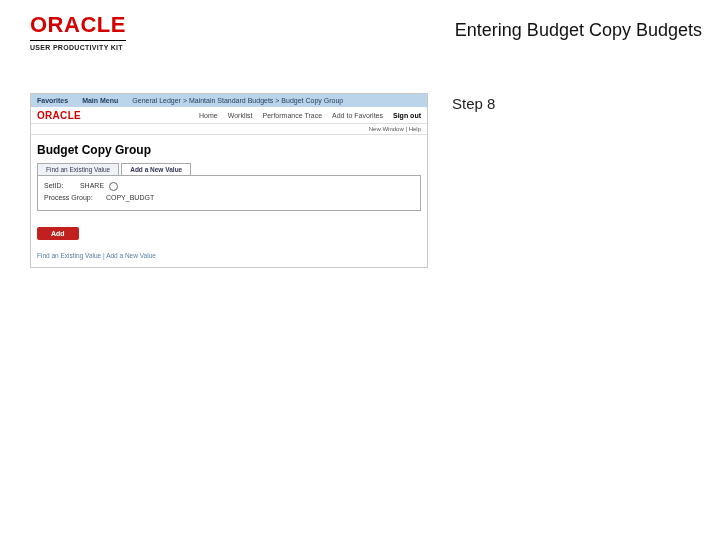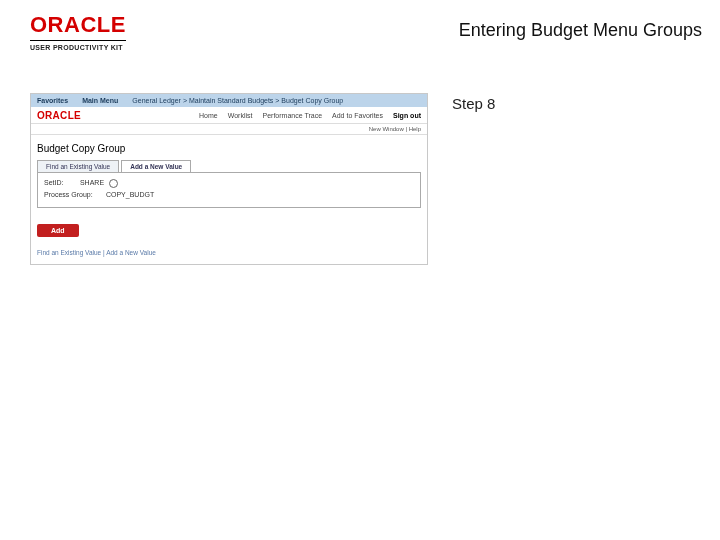--- a/index.html
+++ b/index.html
@@ -87,22 +87,22 @@
   }
   .sec-links span:last-child { font-weight: 700; color:#000; }
   .app-thirdbar{
     text-align: right;
     font-size:6px;
     color:#555;
     padding:2px 6px;
     border-bottom:1px solid #ddd;
   }
   .mod-title{
-    font-weight:400;
-    font-size:10px;
+    font-weight:700;
+    font-size:12px;
     padding:8px 6px 6px 6px;
     color:#000;
   }
   .tabs{
     display:flex;
     gap:2px;
     padding:0 6px;
   }
   .tab{
     border:1px solid #aaa;
@@ -152,21 +152,21 @@
   .instr-line b { font-weight: 700; }
 </style>
 </head>
 <body>
 
 <div class="header">
   <div class="logo-block">
     <div class="oracle-logo">ORACLE</div>
     <div class="logo-sub">USER PRODUCTIVITY KIT</div>
   </div>
-  <div class="lesson-title">Entering Budget Menu Groups</div>
+  <div class="lesson-title">Entering Budget Copy Budgets</div>
 </div>
 
 <div class="main-row">
 
   <div class="app-shot">
     <div class="app-topbar">
       <span>Favorites</span>
       <span>Main Menu</span>
       <span>General Ledger  &gt;  Maintain Standard Budgets  &gt;  Budget Copy Group</span>
     </div>

